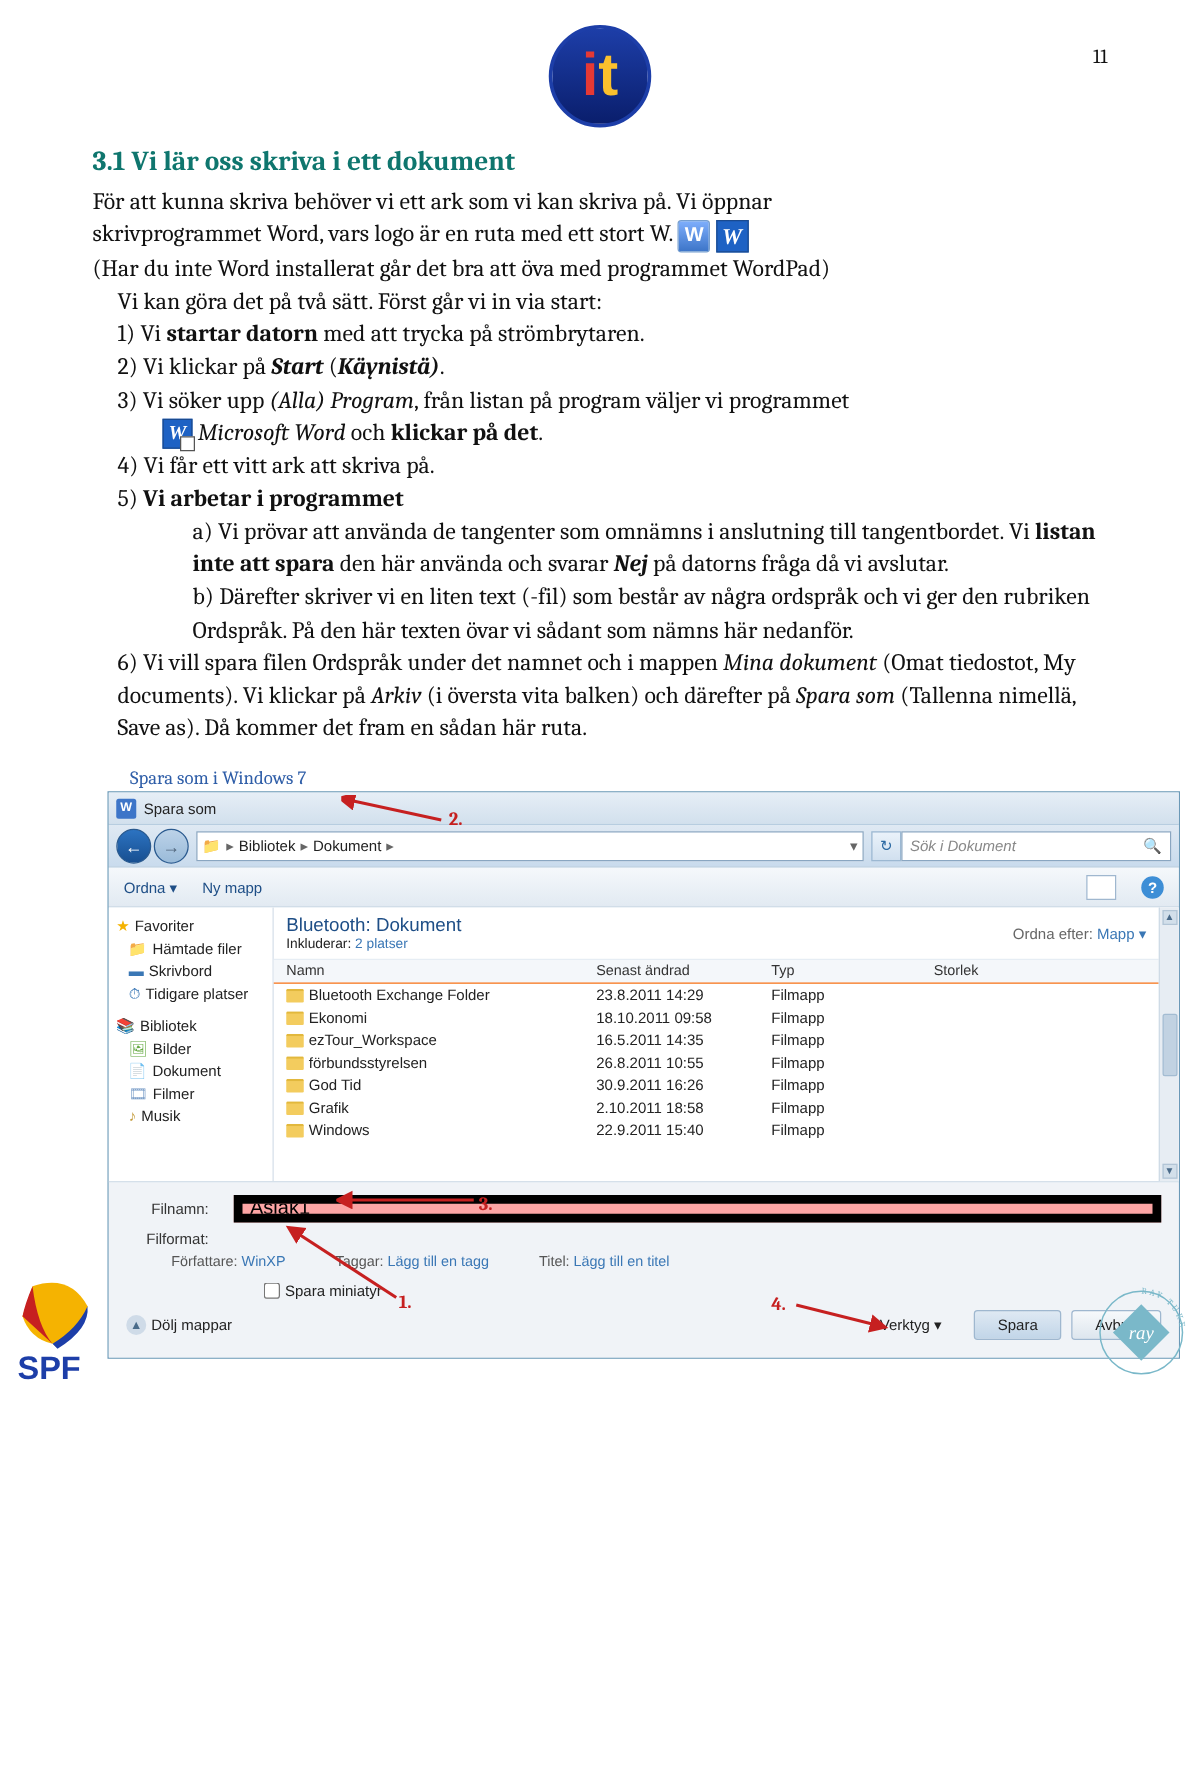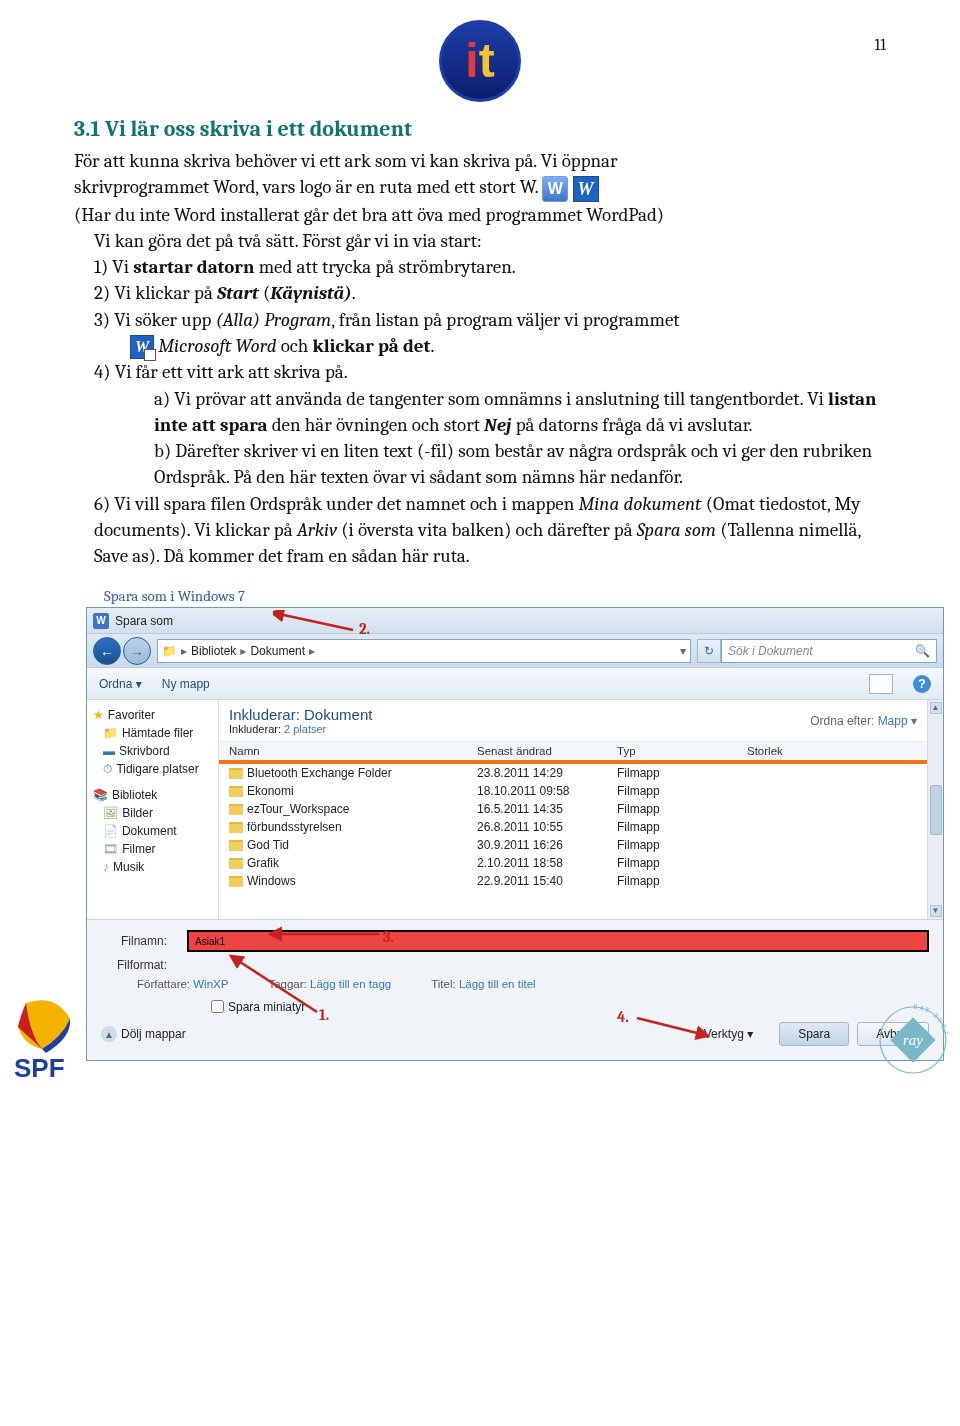--- a/index.html
+++ b/index.html
@@ -44,32 +44,32 @@
   .sb-group { margin-bottom:8px; }
   .sb-head { display:flex; align-items:center; gap:4px; padding:2px 2px; }
   .sb-item { display:flex; align-items:center; gap:4px; padding:2px 2px 2px 12px; white-space:nowrap; }
   .star { color:#f5b301; }
   .file-list { flex:1; display:flex; flex-direction:column; }
   .file-head { padding:6px 10px; border-bottom:1px solid #e6edf4; display:flex; align-items:center; }
   .file-head .bib { color:#1e4e86; font-size:15px; }
   .file-head .loc { color:#3a77b5; }
   .file-head .sort { margin-left:auto; color:#666; }
   .file-head .sort a { color:#3a77b5; }
-  .col-row { display:flex; background:#f4f7fa; border-bottom:4px solid #f97316; padding:3px 0; font-size:11.5px; color:#333; }
+  .col-row { display:flex; background:#f4f7fa; border-bottom:1px solid #f97316; padding:3px 0; font-size:11.5px; color:#333; }
   .col-name { width:258px; padding-left:10px; }
   .col-date { width:140px; }
   .col-type { width:130px; }
   .col-size { width:100px; }
   .file-row { display:flex; padding:2px 0; font-size:12px; }
   .file-row .fname { width:258px; padding-left:10px; display:flex; align-items:center; gap:4px; }
   .folder-ic { width:14px; height:11px; background:#f3cc5e; border-radius:1px; display:inline-block; border-top:2px solid #e2b83d; }
   .bottom-pane { background:#f0f3f7; padding:10px 14px 14px 14px; position:relative; }
   .form-row { display:flex; align-items:center; margin-bottom:6px; }
   .form-row label { width:86px; text-align:right; padding-right:20px; color:#333; }
-  .form-row input[type=text] { flex:1; height:22px; border:2px solid #000000; background:#ef4444; padding:0 6px; font-family:inherit; font-size:10px; }
+  .form-row input[type=text] { flex:1; height:22px; border:7px solid #000000; background:#fca5a5; padding:0 6px; font-family:inherit; font-size:16px; }
   .meta-row { display:flex; gap:40px; padding-left:36px; margin:6px 0 10px 0; font-size:11.5px; }
   .meta-row span { color:#555; }
   .meta-row .val { color:#3a77b5; }
   .mini-check { display:flex; align-items:flex-start; gap:4px; padding-left:110px; font-size:12px; }
   .dlg-foot { display:flex; align-items:center; justify-content:space-between; padding-top:8px; }
   .pill-btn { height:24px; padding:0 18px; background:linear-gradient(#f7f9fb,#dde6ee); border:1px solid #9fb7cf; border-radius:3px; display:inline-flex; align-items:center; }
   .pill-btn.primary { background:linear-gradient(#dfe9f3,#c1d5e8); }
   .arrow { position:absolute; pointer-events:none; }
   .ann-num { position:absolute; color:#c62020; font-weight:bold; font-size:15px; font-family:Cambria; }
   .scroll-thin { width:16px; background:#e7edf3; border-left:1px solid #cfdbe6; display:flex; flex-direction:column; align-items:center; justify-content:space-between; padding:2px; }
@@ -109,22 +109,25 @@
     <span>2) Vi klickar på </span><b><i>Start</i></b><span> (</span><b><i>Käynistä)</i></b><span>.</span>
   </p>
   <p class="body-text indent1">
     <span>3) Vi söker upp </span><i>(Alla) Program</i><span>, från listan på program väljer vi programmet</span>
   </p>
   <p class="body-text indent1" style="padding-left:56px;">
     <span class="word-icon-small">W</span>
     <i>Microsoft Word</i><span> och </span><b>klickar på det</b><span>.</span>
   </p>
   <p class="body-text indent1">4) Vi får ett vitt ark att skriva på.</p>
+  <p class="body-text indent1">
+    <span>5) </span><b>Vi arbetar i programmet</b>
+  </p>
   <p class="body-text indent2">
-    <span>a) Vi prövar att använda de tangenter som omnämns i anslutning till tangentbordet. Vi </span><b>listan inte att spara</b><span> den här övningen och stort </span><b><i>Nej</i></b><span> på datorns fråga då vi avslutar.</span>
+    <span>a) Vi prövar att använda de tangenter som omnämns i anslutning till tangentbordet. Vi </span><b>listan inte att spara</b><span> den här använda och svarar </span><b><i>Nej</i></b><span> på datorns fråga då vi avslutar.</span>
   </p>
   <p class="body-text indent2">b) Därefter skriver vi en liten text (-fil) som består av några ordspråk och vi ger den rubriken Ordspråk. På den här texten övar vi sådant som nämns här nedanför.</p>
   <p class="body-text indent1">
     <span>6) Vi vill spara filen Ordspråk under det namnet och i mappen </span><i>Mina dokument</i><span> (Omat tiedostot, My documents). Vi klickar på </span><i>Arkiv</i><span> (i översta vita balken) och därefter på </span><i>Spara som</i><span> (Tallenna nimellä, Save as). Då kommer det fram en sådan här ruta.</span>
   </p>
 
   <div class="caption-blue">Spara som i Windows 7</div>
 
   <div class="dialog">
     <div class="dlg-title">
@@ -196,21 +199,21 @@
             </div>
           <div class="sb-item">
               <span style="color:#c49b3a;">♪</span>
               <span>Musik</span>
             </div>
         </div>
       </div>
       <div class="file-list">
         <div class="file-head">
           <div>
-            <div><span class="bib">Inkluderar: Dokument</span></div>
+            <div><span class="bib">Bluetooth: Dokument</span></div>
             <div style="font-size:11px;"><span>Inkluderar:  </span><span class="loc">2 platser</span></div>
           </div>
           <div class="sort"><span>Ordna efter:</span> <a>Mapp ▾</a></div>
         </div>
         <div class="col-row">
           <div class="col-name">Namn</div>
           <div class="col-date">Senast ändrad</div>
           <div class="col-type">Typ</div>
           <div class="col-size">Storlek</div>
         </div>

